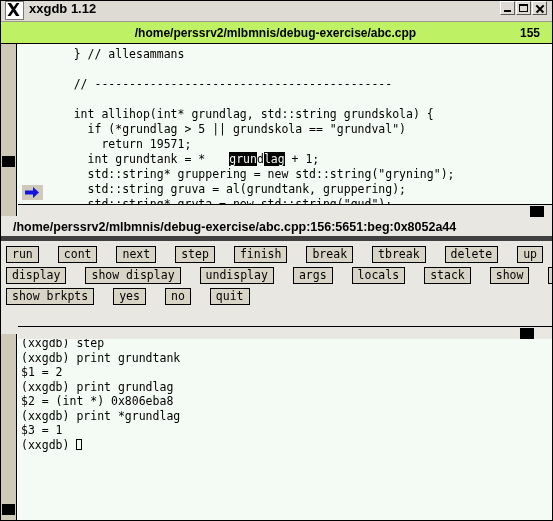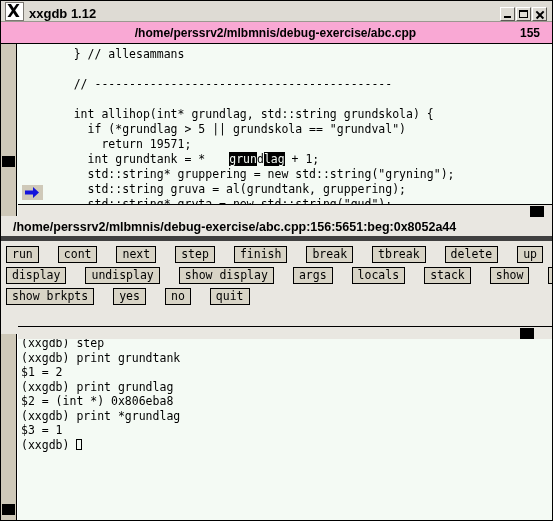--- a/index.html
+++ b/index.html
@@ -26,21 +26,21 @@
   
   .titlebar {
     position: absolute;
     left: 0; top: 0;
     width: 551px;
     height: 21px;
     box-sizing: border-box;
     background: #dedbd4;
     border-bottom: 1px solid #9b9890;
     display: flex;
-    align-items: flex-end;
+    align-items: flex-start;
     padding: 0 2px;
   }
   .title-icon {
     width: 17px; height: 17px;
     margin-left: 2px;
     margin-right: 5px;
     flex: 0 0 auto;
     position: relative;
     background: #ffffff;
     border: 1px solid #7b7872;
@@ -102,21 +102,21 @@
   .wb-close .g::before { transform: rotate(45deg); }
   .wb-close .g::after  { transform: rotate(-45deg); }
 
   
   .filebar {
     position: absolute;
     left: 0; top: 21px;
     width: 551px;
     height: 22px;
     box-sizing: border-box;
-    background: #f9a8d4;
+    background: #bef264;
     border-bottom: 1px solid #000000;
     display: flex;
     align-items: center;
   }
   .filebar-path {
     flex: 1 1 auto;
     text-align: center;
     font-family: "Liberation Sans", sans-serif;
     font-size: 12px;
     font-weight: bold;
@@ -371,22 +371,22 @@
         <div class="xbtn">break</div>
         <div class="xbtn">tbreak</div>
         <div class="xbtn">delete</div>
         <div class="xbtn">up</div>
         <div class="xbtn">down</div>
         <div class="xbtn">return</div>
         <div class="xbtn">print *</div>
       </div>
       <div class="btn-row">
         <div class="xbtn">display</div>
+        <div class="xbtn">show display</div>
         <div class="xbtn">undisplay</div>
-        <div class="xbtn">show display</div>
         <div class="xbtn">args</div>
         <div class="xbtn">locals</div>
         <div class="xbtn">stack</div>
         <div class="xbtn">show</div>
         <div class="xbtn">search</div>
         <div class="xbtn">interrupt</div>
       </div>
       <div class="btn-row">
         <div class="xbtn">show brkpts</div>
         <div class="xbtn">yes</div>

